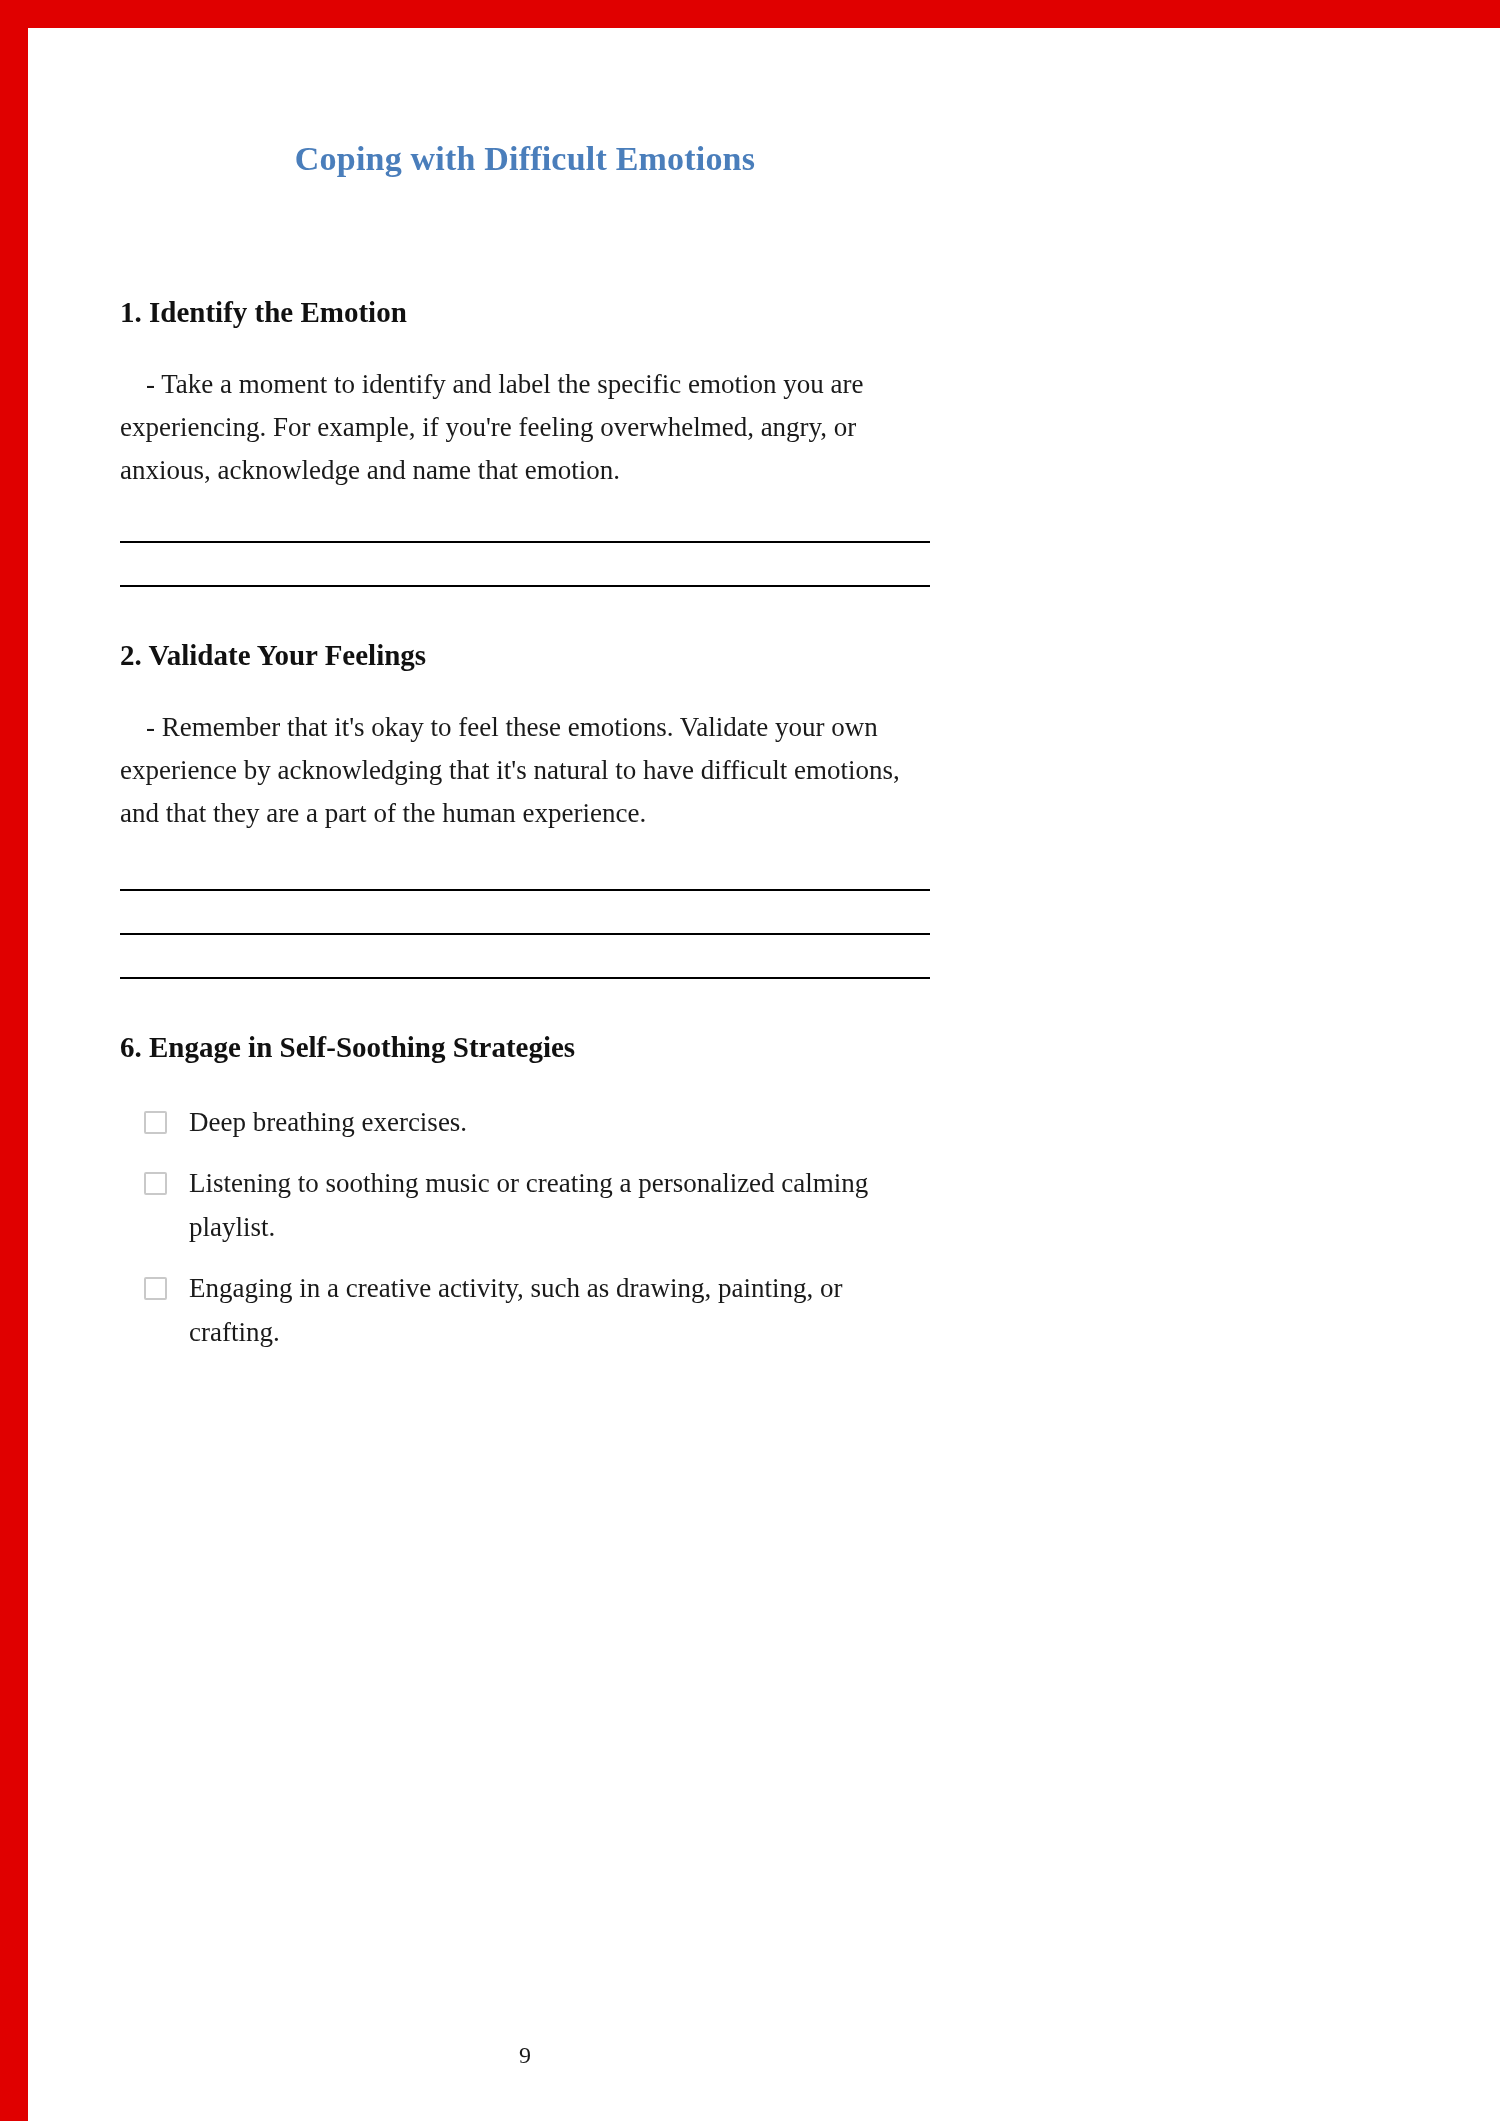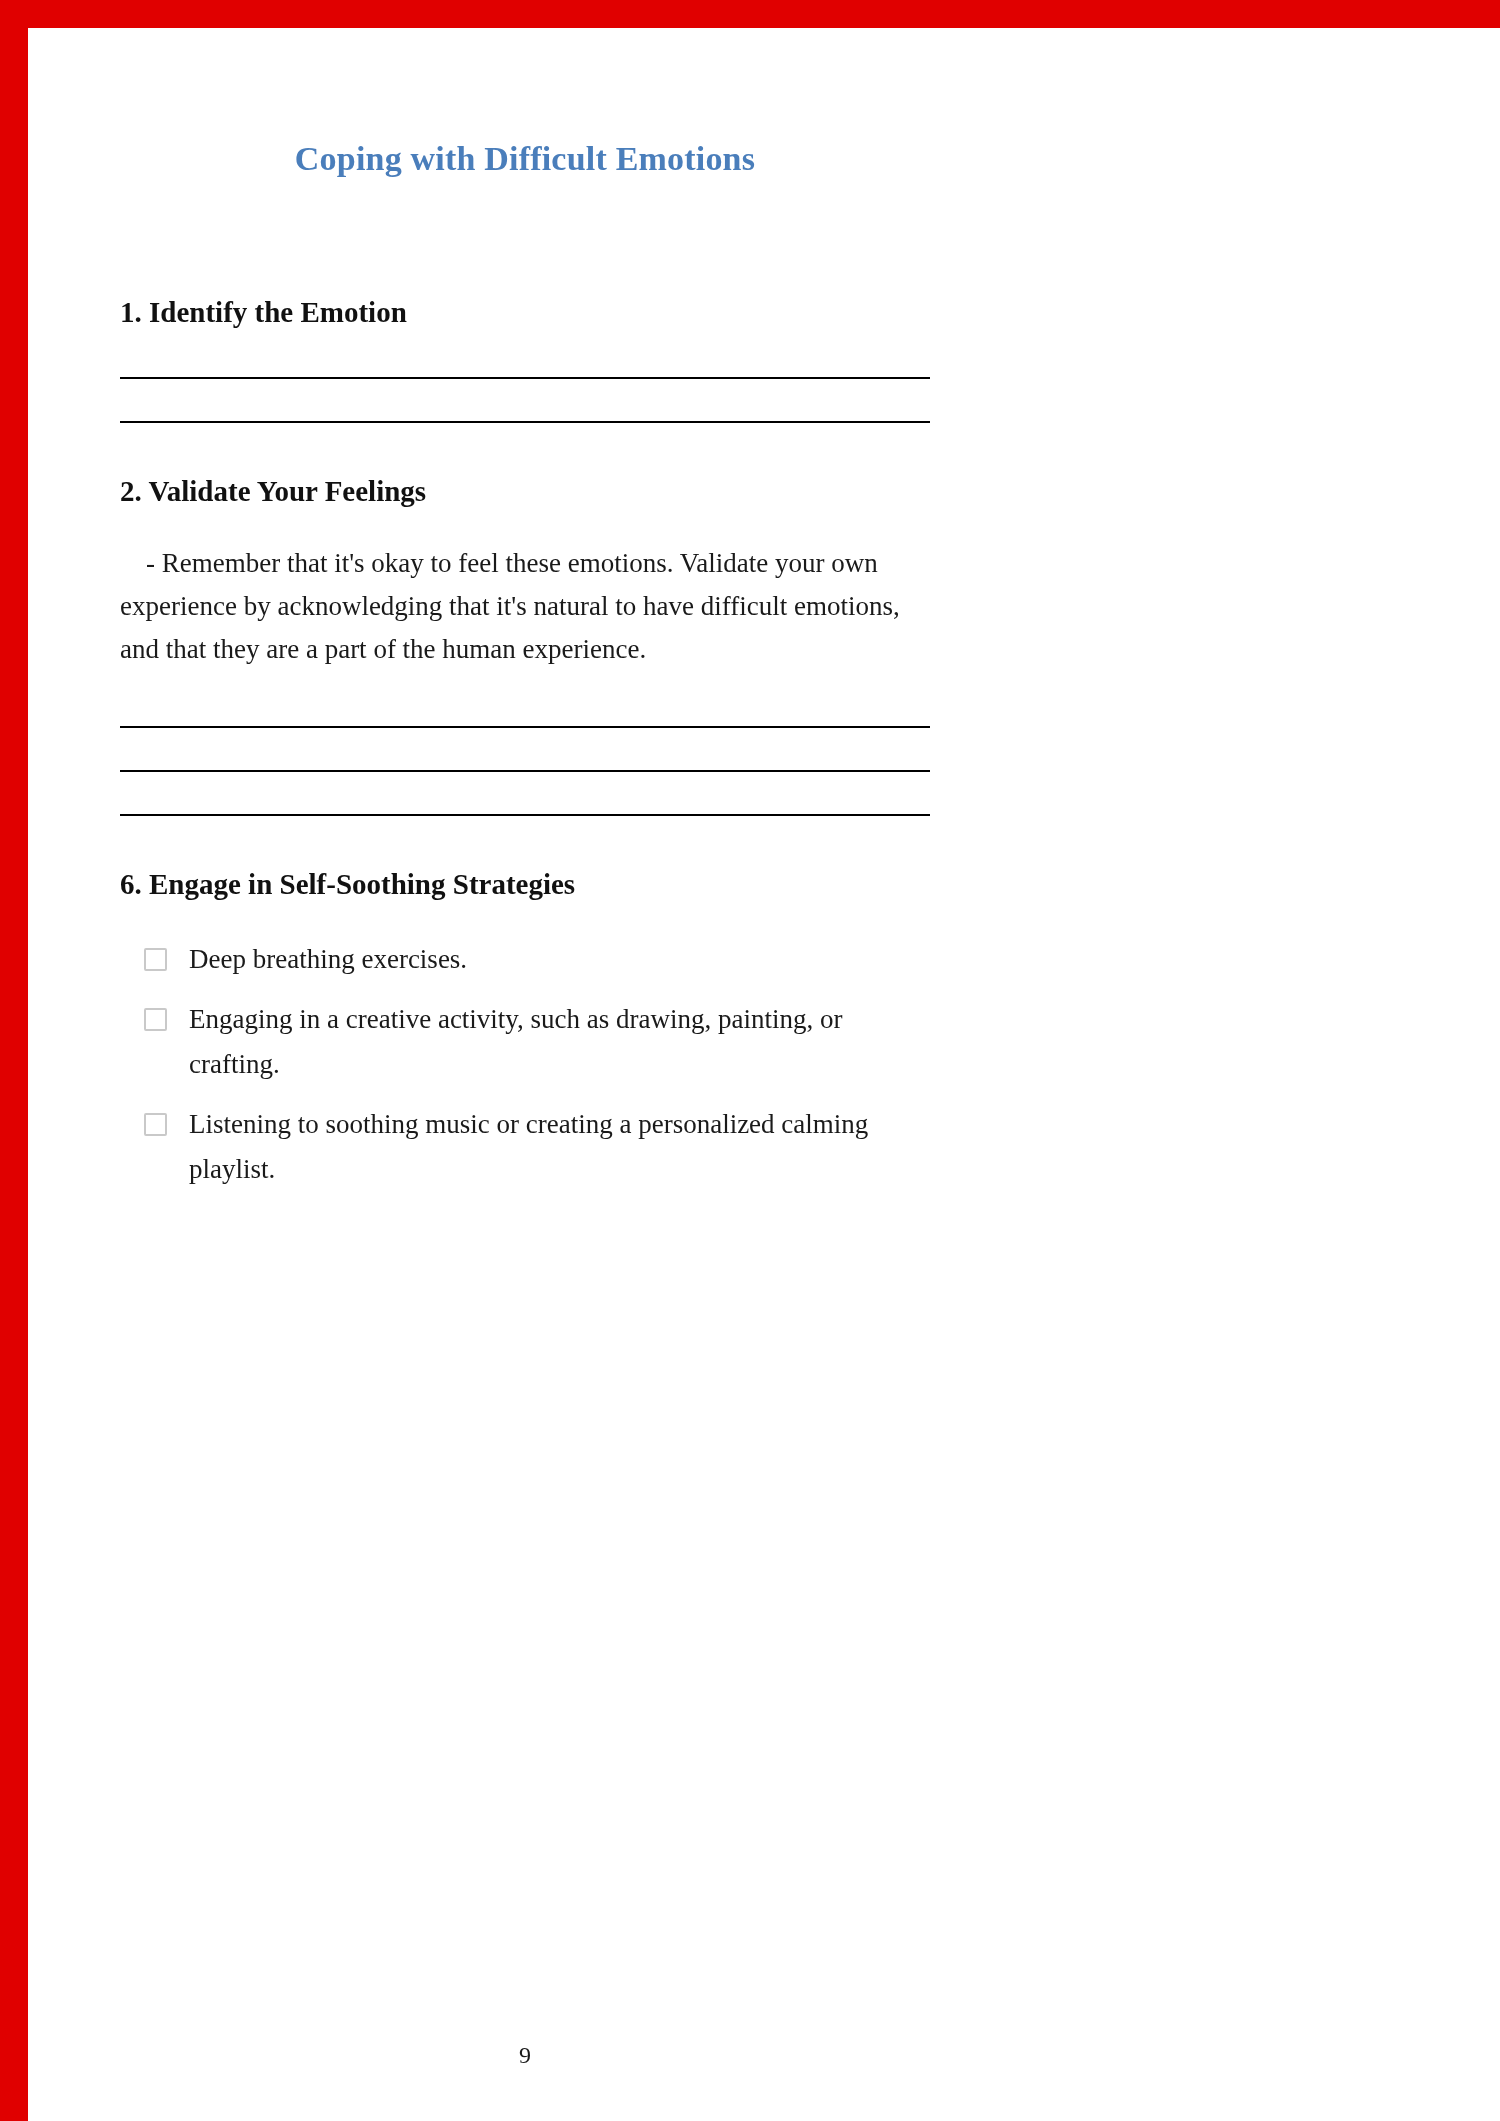--- a/index.html
+++ b/index.html
@@ -107,20 +107,21 @@
 <div class="page">
   <div class="edge-top"></div>
   <div class="edge-left"></div>
 
   <div class="content">
 
     <h1 class="doc-title">Coping with Difficult Emotions</h1>
 
     <section class="sec-1">
       <h2 class="sec-heading">1. Identify the Emotion</h2>
+      <p class="sec-body">- Take a moment to identify and label the specific emotion you are experiencing. For example, if you're feeling overwhelmed, angry, or anxious, acknowledge and name that emotion.</p>
       <div class="answer-lines">
         <div class="answer-line"></div>
         <div class="answer-line"></div>
       </div>
     </section>
 
     <section class="sec-2">
       <h2 class="sec-heading">2. Validate Your Feelings</h2>
       <p class="sec-body">- Remember that it's okay to feel these emotions. Validate your own experience by acknowledging that it's natural to have difficult emotions, and that they are a part of the human experience.</p>
       <div class="answer-lines">
@@ -133,25 +134,25 @@
     <section class="sec-3">
       <h2 class="sec-heading">6. Engage in Self-Soothing Strategies</h2>
 
       <ul class="checklist">
         <li class="check-item">
           <span class="checkbox"></span>
           <span class="check-label">Deep breathing exercises.</span>
         </li>
         <li class="check-item">
           <span class="checkbox"></span>
-          <span class="check-label">Engaging in a creative activity, such as drawing, painting, or crafting.</span>
+          <span class="check-label">Listening to soothing music or creating a personalized calming playlist.</span>
         </li>
         <li class="check-item">
           <span class="checkbox"></span>
-          <span class="check-label">Listening to soothing music or creating a personalized calming playlist.</span>
+          <span class="check-label">Engaging in a creative activity, such as drawing, painting, or crafting.</span>
         </li>
       </ul>
     </section>
 
   </div>
 
   <div class="page-number">9</div>
 </div>
 
 </body></html>

